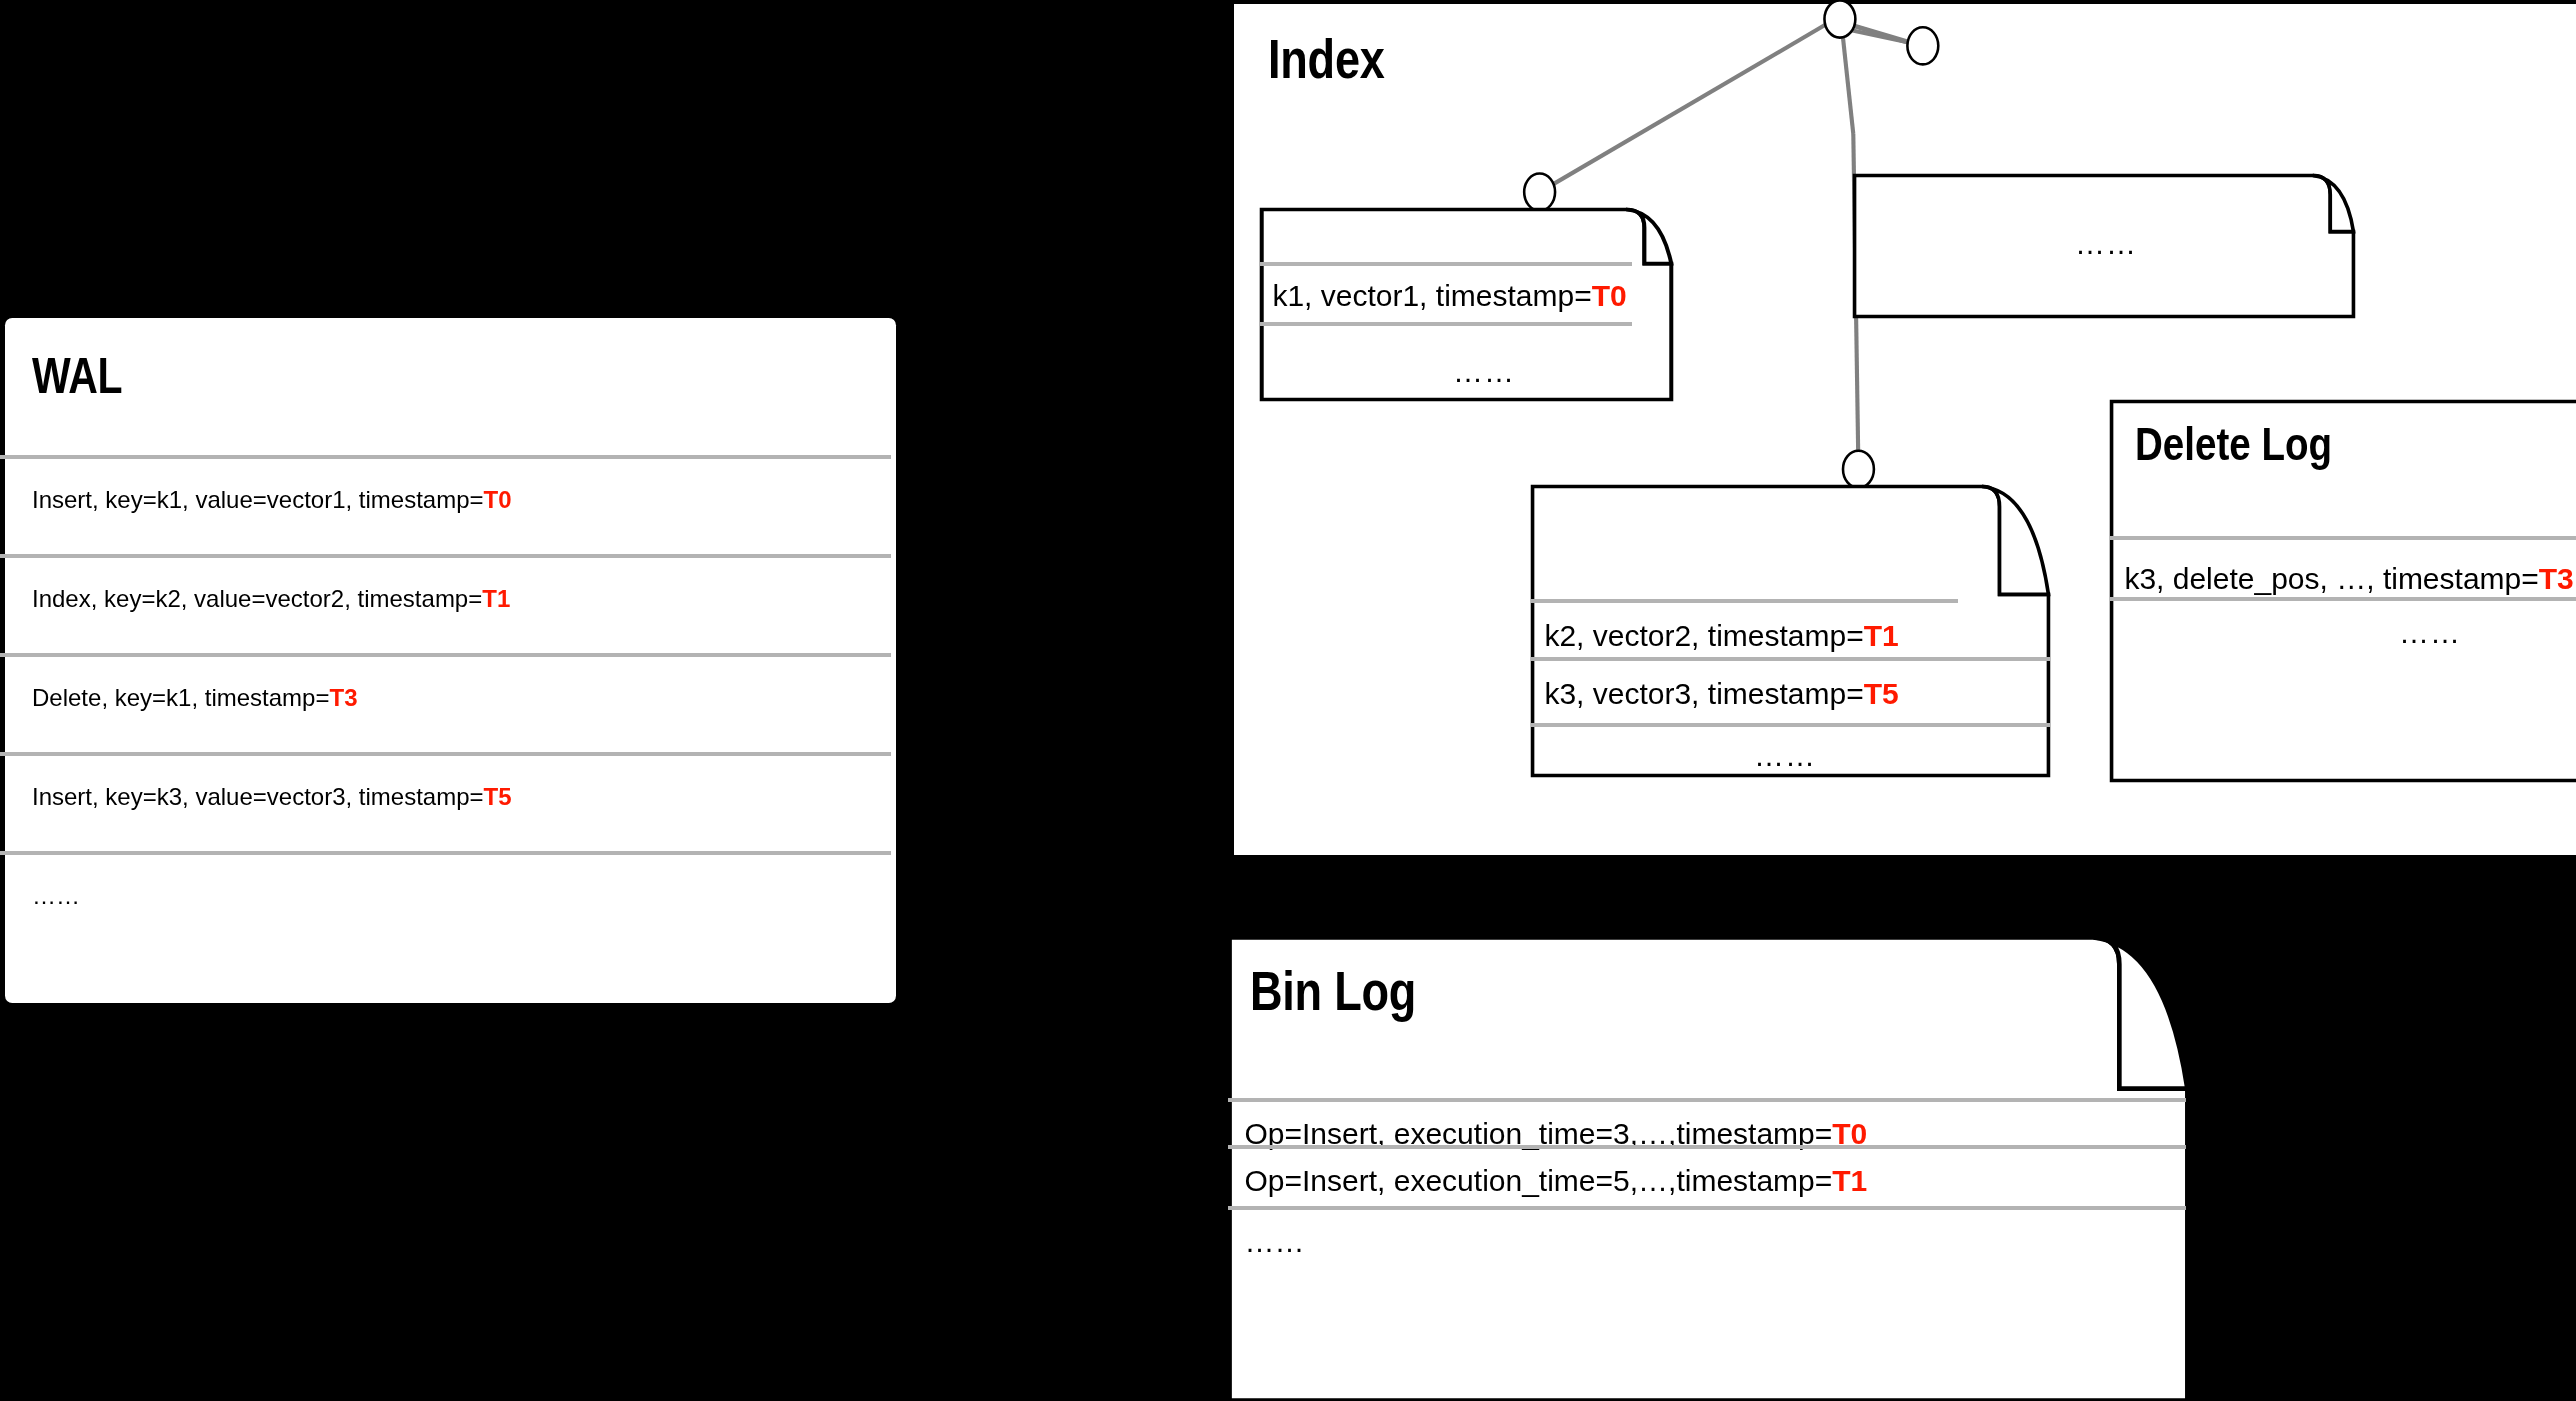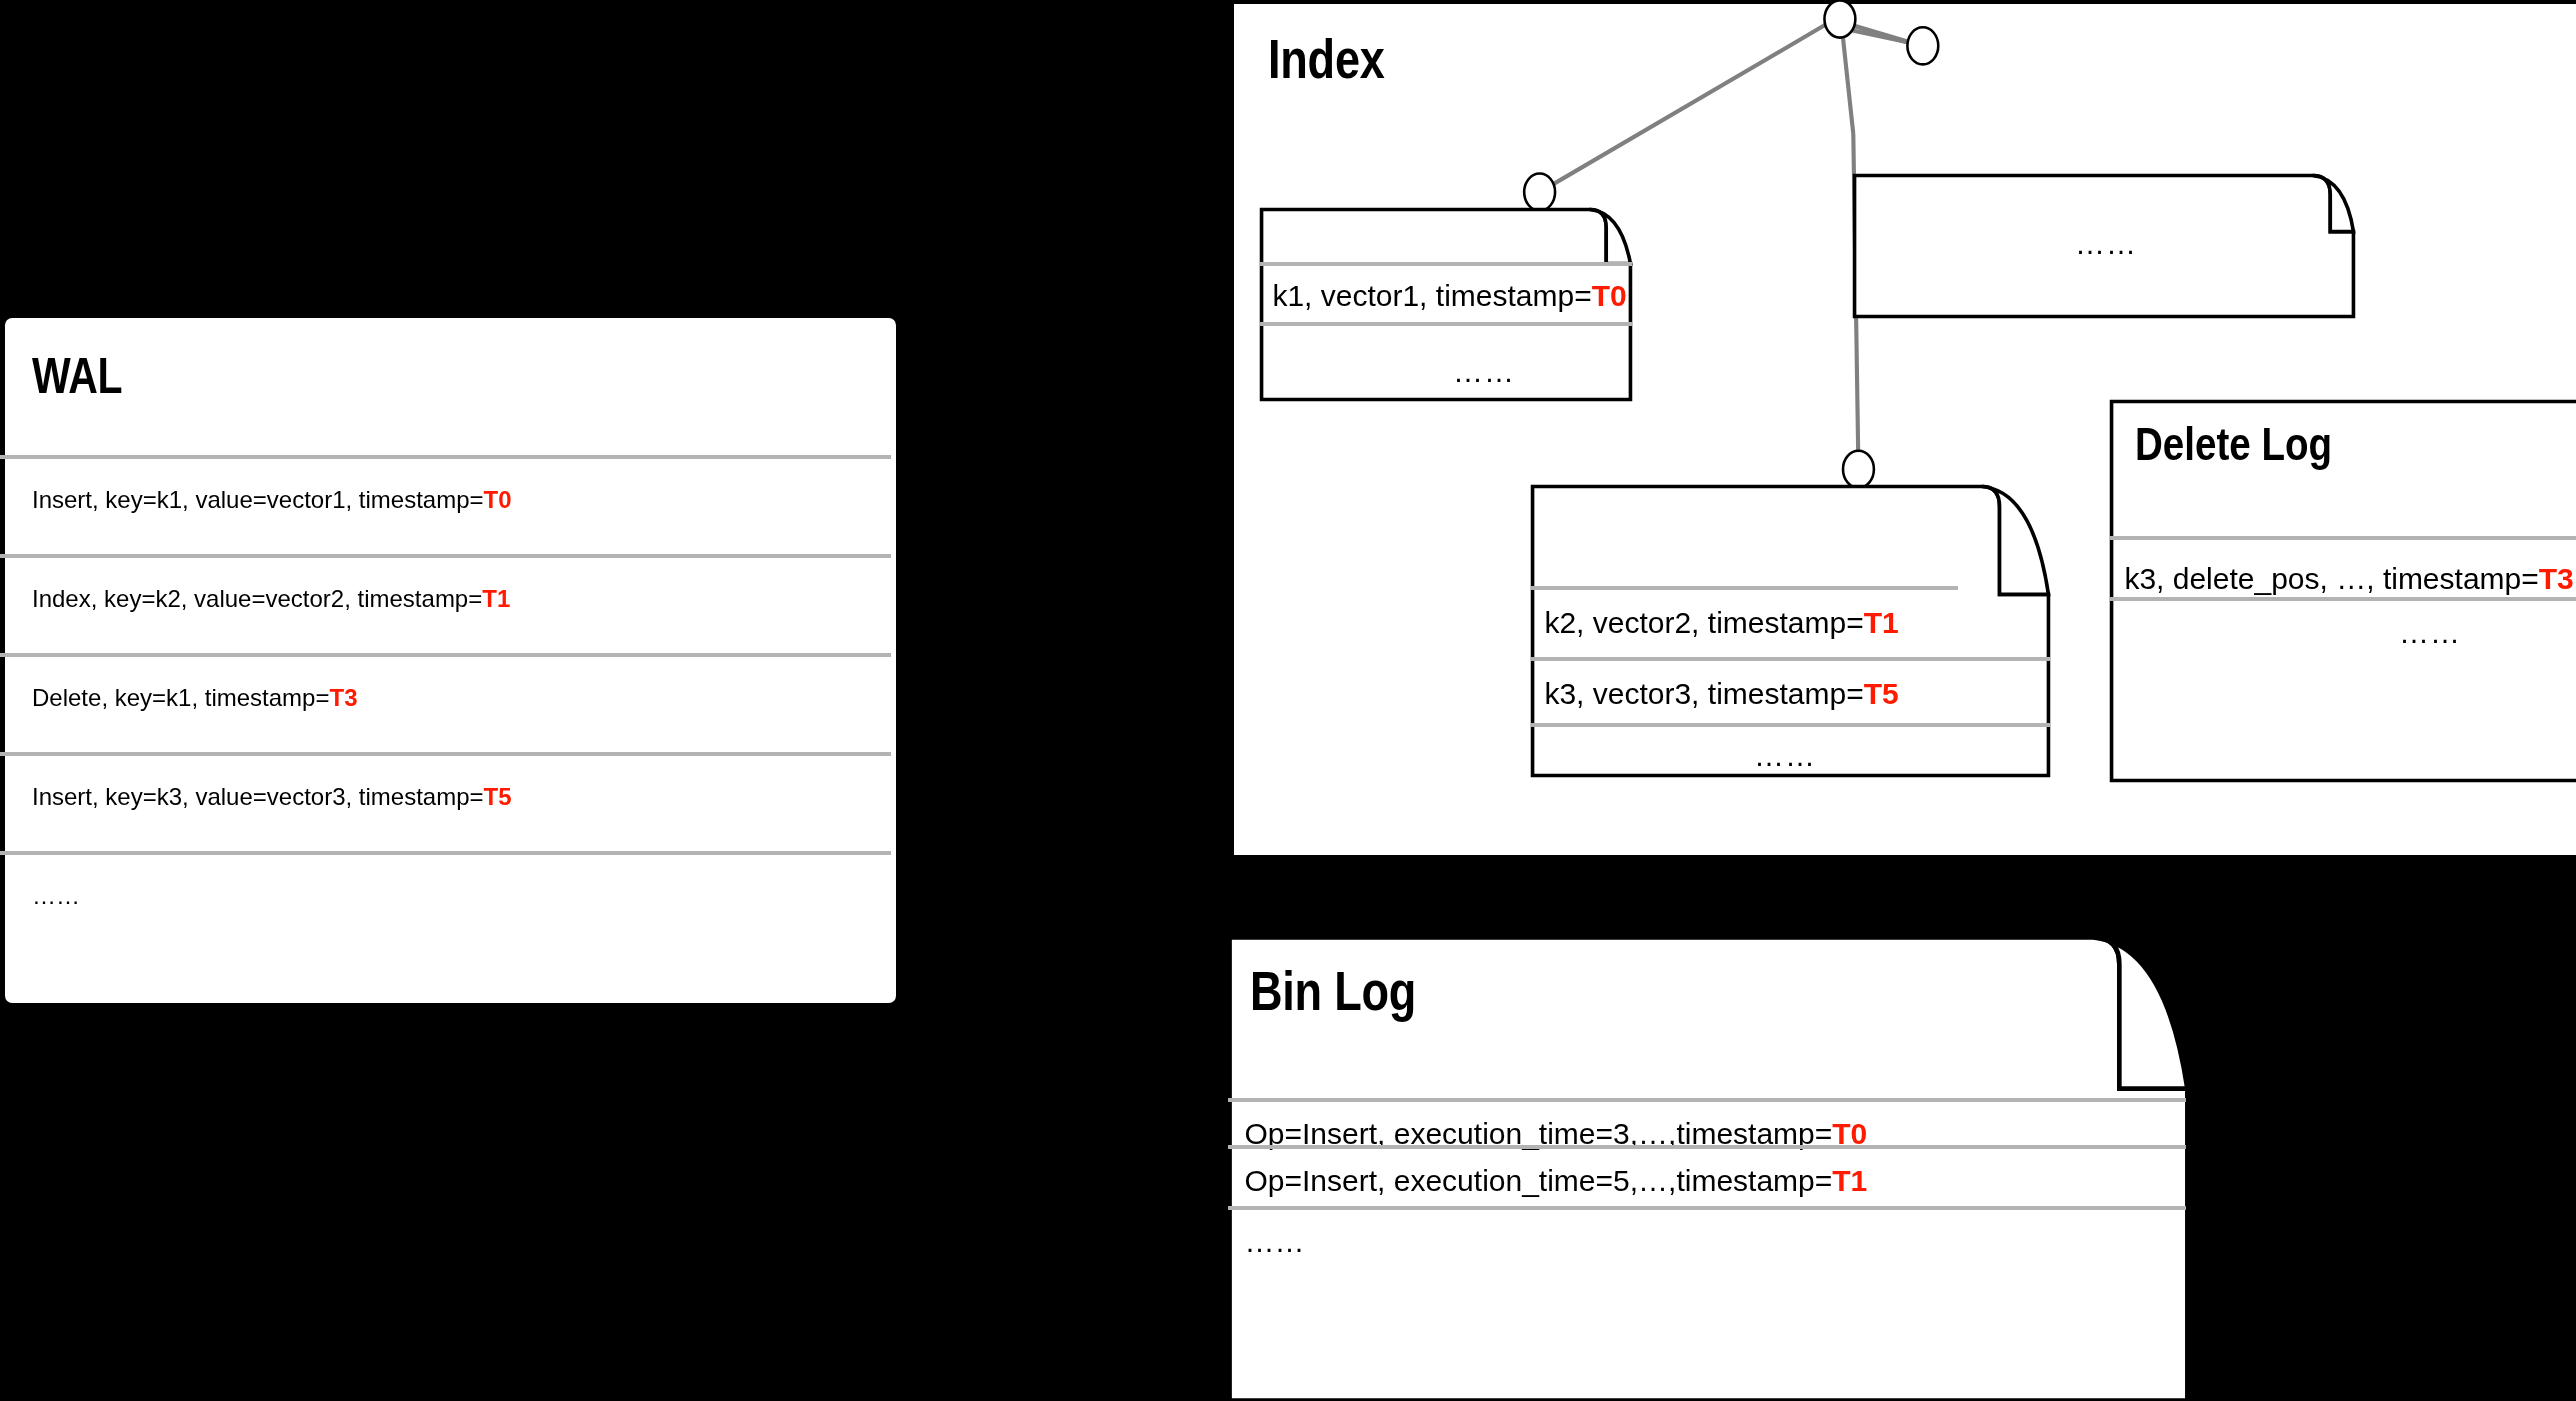--- a/index.html
+++ b/index.html
@@ -186,21 +186,21 @@
     <line x1="1185" y1="45" x2="1338" y2="92"></line>
   </g>
   <g fill="#ffffff" stroke="#000000" stroke-width="5">
     <ellipse cx="1176" cy="37" rx="30" ry="36"></ellipse>
     <ellipse cx="593" cy="373" rx="30" ry="36"></ellipse>
     <ellipse cx="1337" cy="89" rx="30" ry="36"></ellipse>
     <ellipse cx="1212" cy="911" rx="30" ry="36"></ellipse>
   </g>
 </svg>
 
-<div class="doc" id="doc-k1" style="left:1260px; top:208px; width:372px; height:193px;">
+<div class="doc" id="doc-k1" style="left:1260px; top:208px; width:372px; height:193px;padding-left:41px;">
   <svg class="doc-svg" viewBox="0 0 722 375" preserveAspectRatio="none">
     <path d="M3,3 L640,3 Q672,3 672,38 L672,108 L719,108 L719,372 L3,372 Z" fill="#ffffff" stroke="#000000" stroke-width="7"></path>
     <path d="M640,3 Q700,8 719,108 L672,108 L672,38 Q672,3 640,3 Z" fill="#ffffff" stroke="#000000" stroke-width="7"></path>
   </svg>
   <div class="doc-row" style="left:0px; top:54px; width:372px; height:61px;">
     <div class="doc-row-text" style="left:12.4px; top:14.4px;"><span>k1, vector1, timestamp=</span><span class="ts">T0</span></div>
   </div>
   <div class="doc-row" style="left:0px; top:114px; width:372px; height:77px;">
     <div class="ellipsis-center" style="left:193px; top:30px;">……</div>
   </div>
@@ -212,21 +212,21 @@
     <path d="M893,3 Q956,10 972,112 L927,112 L927,40 Q927,3 893,3 Z" fill="#ffffff" stroke="#000000" stroke-width="7"></path>
   </svg>
   <div class="ellipsis-center" style="left:222px; top:54px;">……</div>
 </div>
 
 <div class="doc" id="doc-k2k3" style="left:1531px; top:485px; width:519px; height:292px;">
   <svg class="doc-svg" viewBox="0 0 1008 566" preserveAspectRatio="none">
     <path d="M3,3 L876,3 Q910,3 910,42 L910,212 L1005,212 L1005,563 L3,563 Z" fill="#ffffff" stroke="#000000" stroke-width="7"></path>
     <path d="M876,3 Q975,12 1005,212 L910,212 L910,42 Q910,3 876,3 Z" fill="#ffffff" stroke="#000000" stroke-width="7"></path>
   </svg>
-  <div class="doc-row" style="left:0px; top:101px; width:427px; height:66px;">
+  <div class="doc-row" style="left:0px; top:114px; width:427px; height:66px;">
     <div class="doc-row-text" style="left:13.4px; top:16.5px;"><span>k2, vector2, timestamp=</span><span class="ts">T1</span></div>
   </div>
   <div class="doc-row" style="left:0px; top:172px; width:519px; height:66px;padding-left:48px;">
     <div class="doc-row-text" style="left:13.4px; top:16.5px;"><span>k3, vector3, timestamp=</span><span class="ts">T5</span></div>
   </div>
   <div class="doc-row" style="left:0px; top:238px; width:519px; height:52px;">
     <div class="ellipsis-center" style="left:223px; top:13.4px;">……</div>
   </div>
 </div>
 

